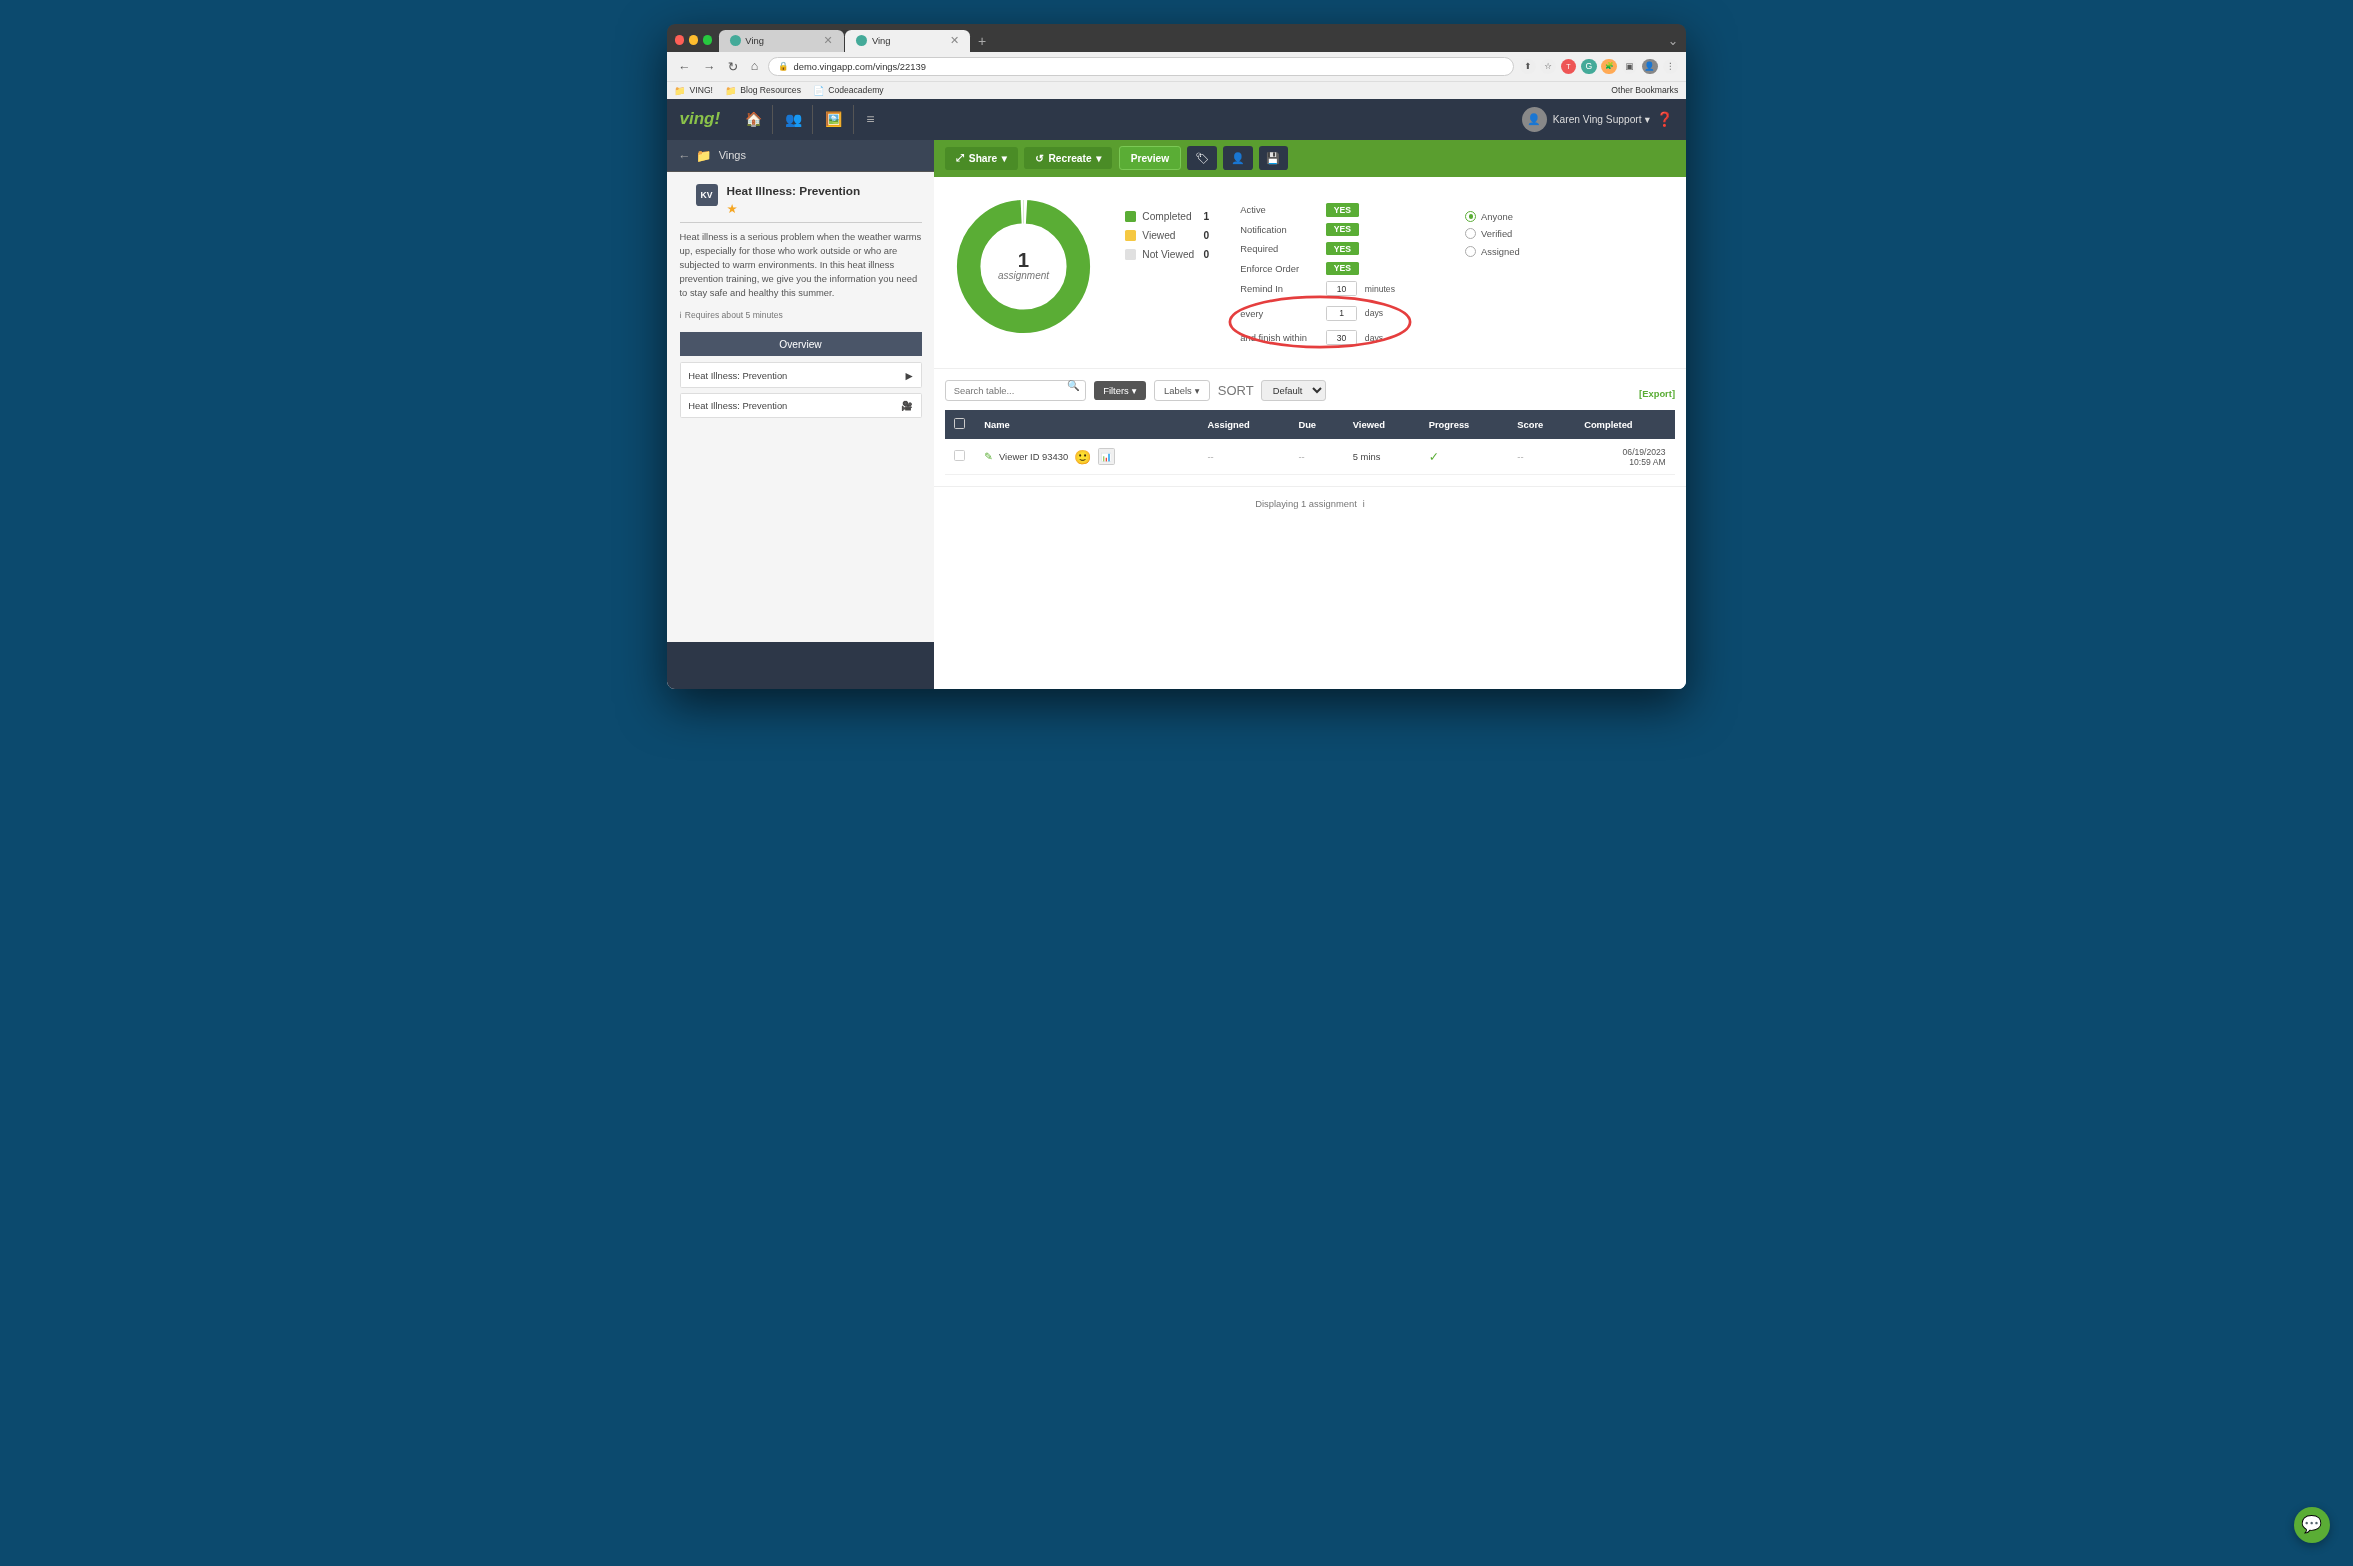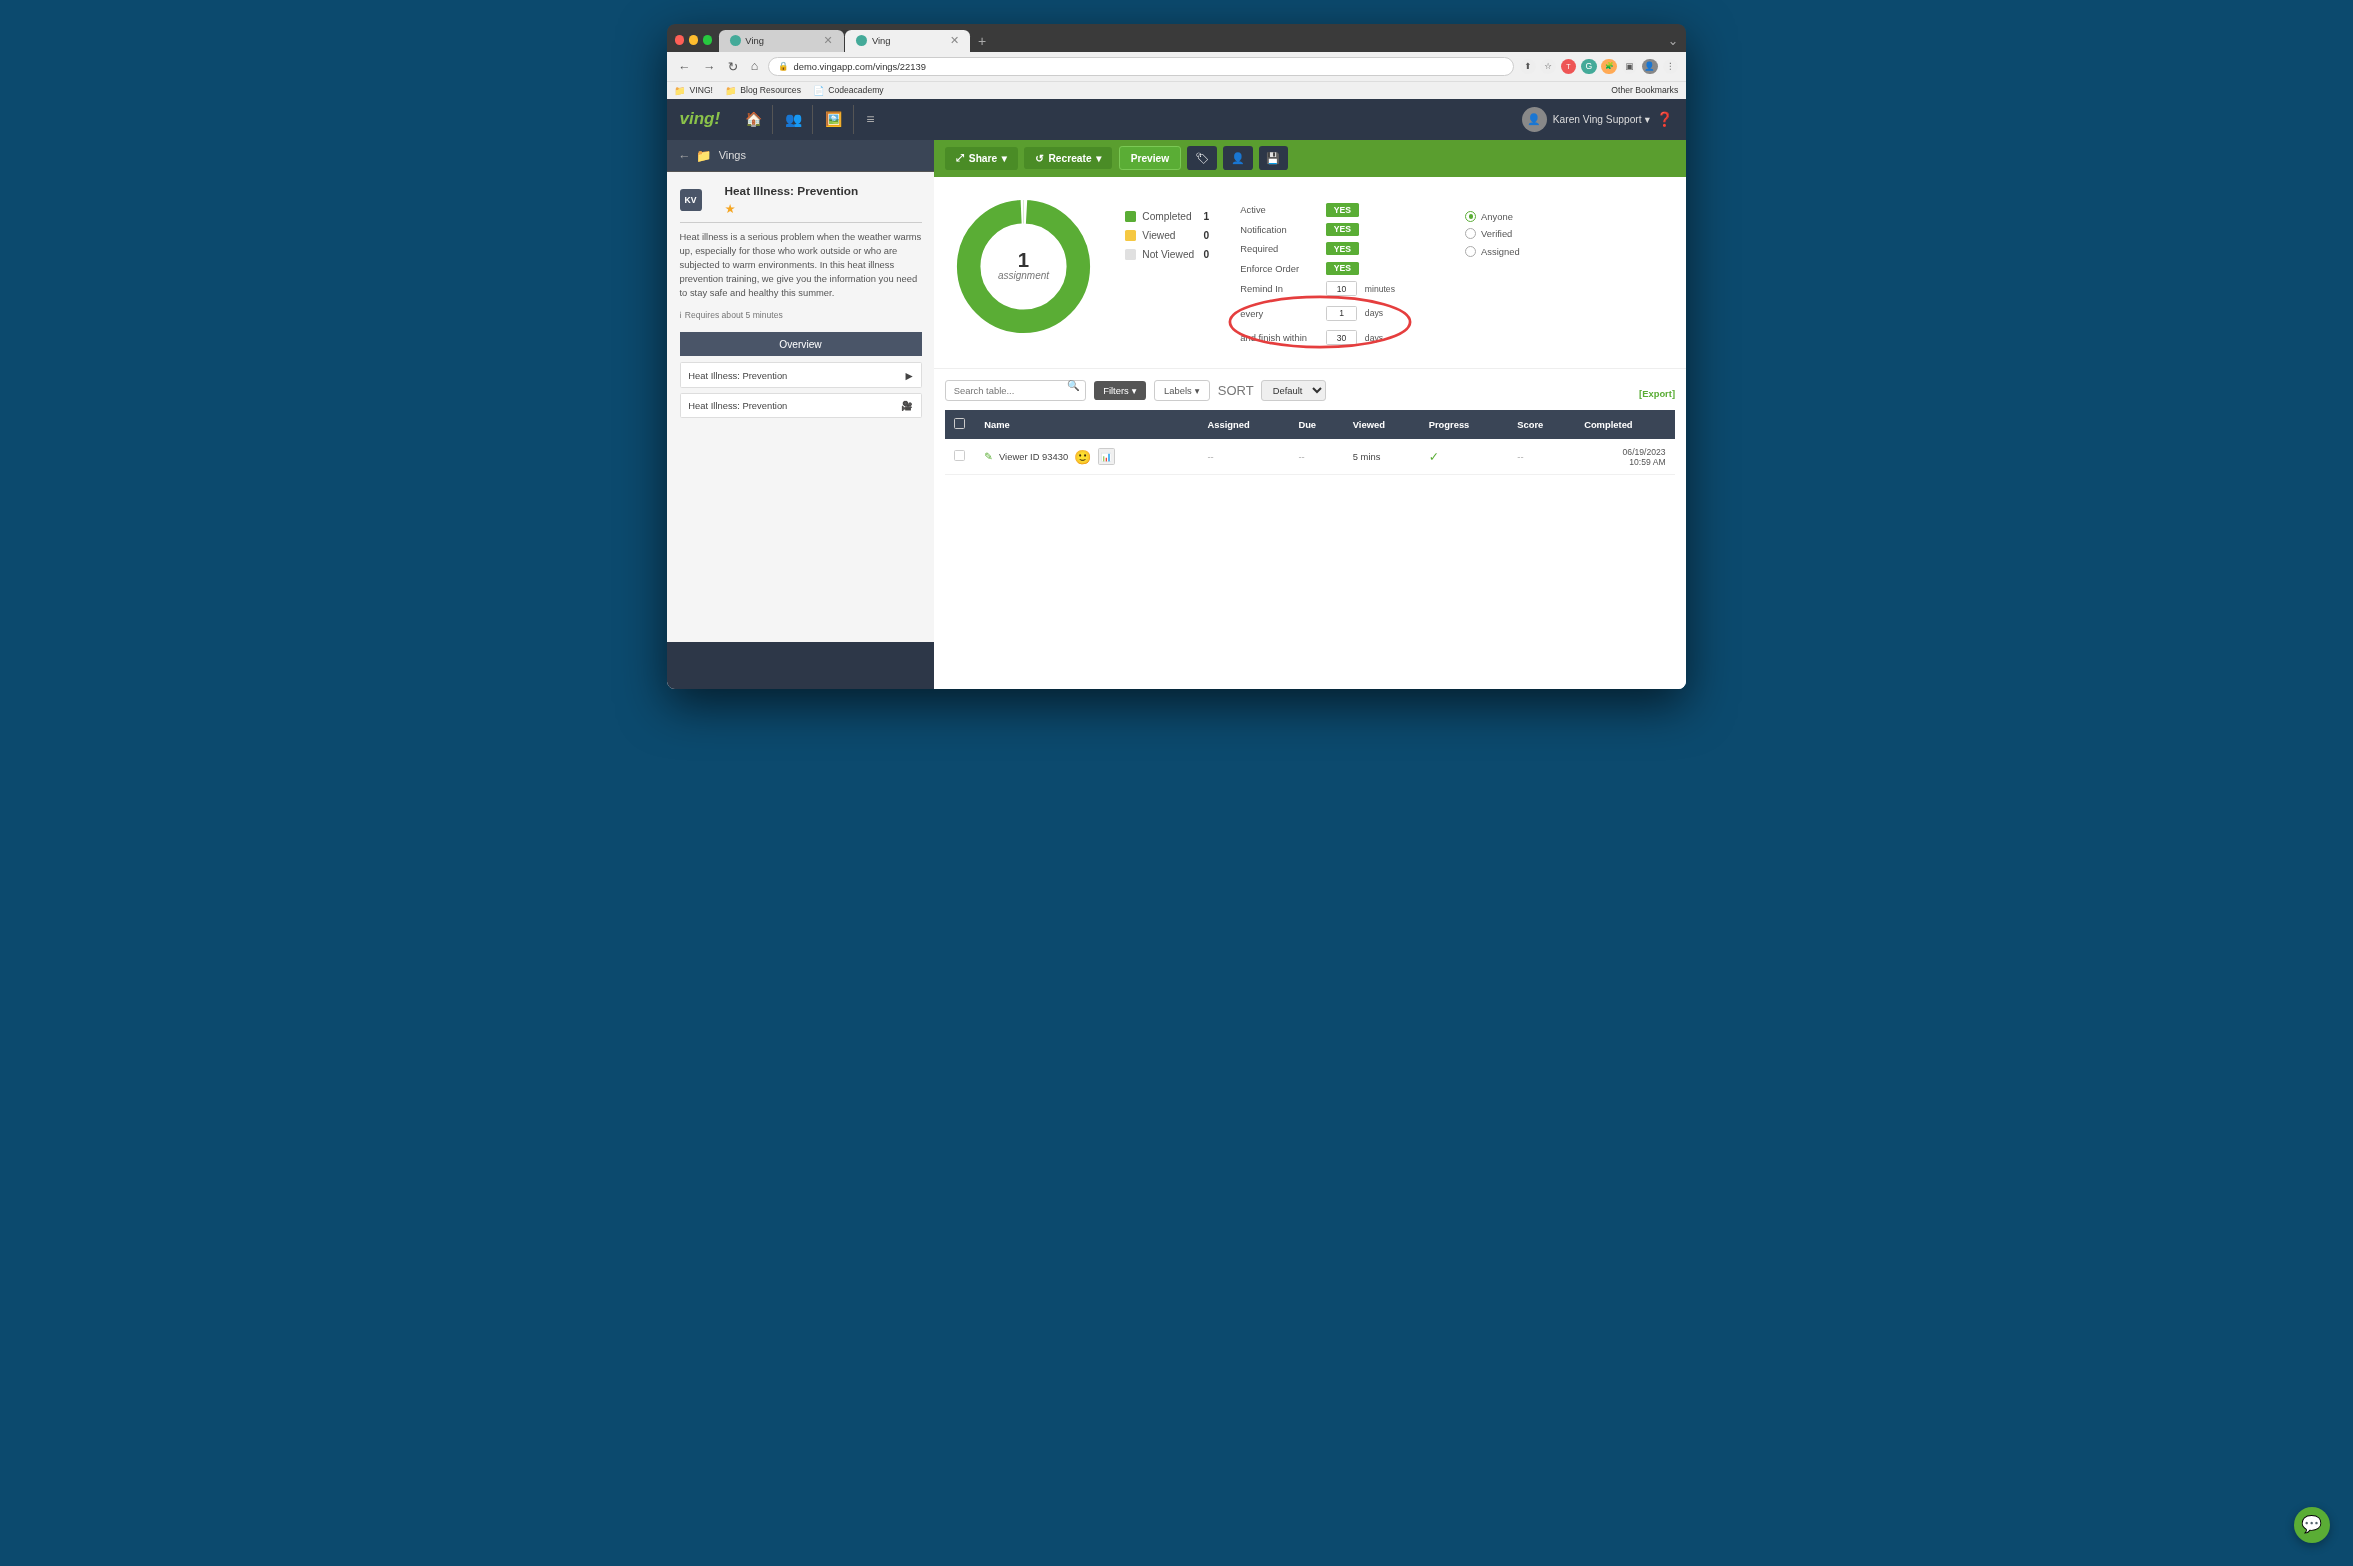--- a/index.html
+++ b/index.html
@@ -49,21 +49,21 @@
 
     
     .main-layout { display: flex; flex: 1; min-height: 549px; }
 
     
     .sidebar { width: 267px; background: #2d3748; flex-shrink: 0; }
     .sidebar-header { background: #3a4556; display: flex; align-items: center; padding: 7.8px 11px; color: #ddd; font-size: 11px; gap: 6.3px; border-bottom: 0.8px solid #555; }
     .sidebar-back-btn { background: none; border: none; color: #aaa; cursor: pointer; font-size: 12.5px; }
     .sidebar-folder-icon { font-size: 12.5px; }
     .sidebar-content { padding: 12.5px; background: #f5f5f5; min-height: 470px; }
-    .sidebar-ving-header { display: flex; align-items: center; gap: 23px; margin-bottom: 6.3px; }
+    .sidebar-ving-header { display: flex; align-items: flex-start; gap: 9px; margin-bottom: 6.3px; margin-left: 16px; }
     .sidebar-avatar { width: 22px; height: 22px; background: #4a5568; border-radius: 3.1px; display: flex; align-items: center; justify-content: center; color: white; font-size: 8.6px; font-weight: bold; flex-shrink: 0; }
     .sidebar-ving-title { font-size: 11.8px; font-weight: 700; color: #333; line-height: 1.3; }
     .sidebar-star { color: #f5a623; font-size: 12.5px; margin-top: 1.6px; }
     .sidebar-divider { border: none; border-top: 0.8px solid #ccc; margin: 6.3px 0; }
     .sidebar-description { font-size: 9.4px; color: #555; line-height: 1.5; margin-bottom: 9.4px; }
     .sidebar-time-req { font-size: 8.6px; color: #777; display: flex; align-items: center; gap: 3.1px; margin-bottom: 11px; }
     .sidebar-overview-btn { background: #4a5568; color: white; border: none; width: 100%; padding: 6.3px; font-size: 10.2px; border-radius: 0; cursor: pointer; margin-bottom: 6.3px; }
     .sidebar-item { background: white; border: 0.8px solid #ddd; padding: 6.3px 7.8px; margin-bottom: 4.7px; font-size: 9.4px; color: #444; display: flex; align-items: center; justify-content: space-between; cursor: pointer; border-radius: 1.6px; }
 
     
@@ -452,20 +452,24 @@
                   <td>
                     <div class="completed-date">
                       06/19/2023<br>10:59 AM
                     </div>
                   </td>
                 </tr>
               </tbody>
             </table>
           </div>
 
+          <div class="table-footer">
+            <span>Displaying 1 assignment</span>
+            <span style="margin-left:3.1px;">ℹ</span>
+          </div>
 
         </div>
       </div>
     </div>
   </div>
 
   <div class="chat-bubble">💬</div>
 
 </div>
 

